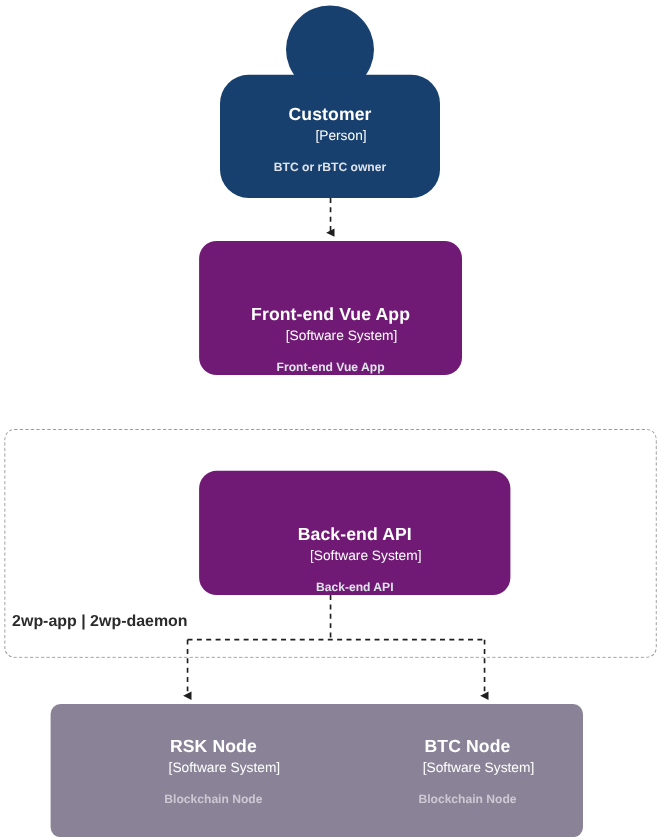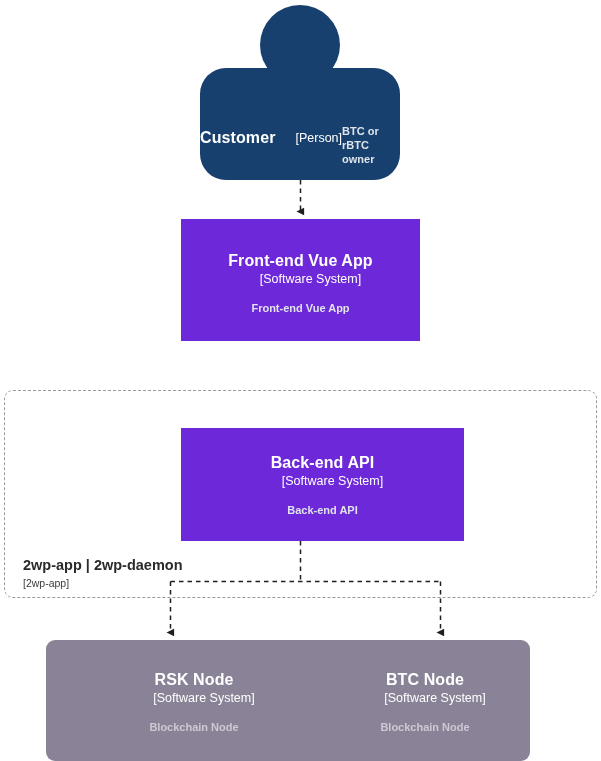--- a/index.html
+++ b/index.html
@@ -76,32 +76,32 @@
   }
   .person-body {
     position: absolute;
     left: 0px;
     top: 63px;
     width: 200px;
     height: 112px;
     border-radius: 26px;
     background: #17406f;
     display: flex;
-    flex-direction: row;
+    flex-direction: column;
     align-items: center;
     justify-content: flex-start;
     padding-top: 27px;
     box-sizing: border-box;
   }
 
   
   .sys-box {
-    border-radius: 0;
-    background: #6d28d9;
-    justify-content: flex-start;
+    border-radius: 16px;
+    background: #701a75;
+    justify-content: flex-end;
   }
   .ext-box {
     border-radius: 9px;
     background: #8a8397;
     justify-content: flex-start;
   }
 
   
   .boundary {
     position: absolute;
@@ -180,23 +180,22 @@
   </div>
 
   <div class="node sys-box" style="left:181px; top:219px; width:239px; height:122px; padding-top:32px;">
     <div class="node-title">Front-end Vue App</div>
     <div class="node-type">[Software System]</div>
     <div class="node-desc">Front-end Vue App</div>
   </div>
 
   <div class="boundary" style="left:4px; top:390px; width:593px; height:208px;"></div>
 
-  <div class="boundary-label" style="left:23px; top:556px;">
+  <div class="boundary-label" style="left:11px; top:556px;">
     <div class="boundary-name">2wp-app | 2wp-daemon</div>
-    <div class="boundary-tech">[2wp-app]</div>
   </div>
 
   <div class="node sys-box" style="left:181px; top:428px; width:283px; height:113px; padding-top:25px;">
     <div class="node-title">Back-end API</div>
     <div class="node-type">[Software System]</div>
     <div class="node-desc">Back-end API</div>
   </div>
 
   <div class="node ext-box" style="left:46px; top:640px; width:296px; height:121px; padding-top:30px;align-items:center;">
     <div class="node-title">RSK Node</div>

